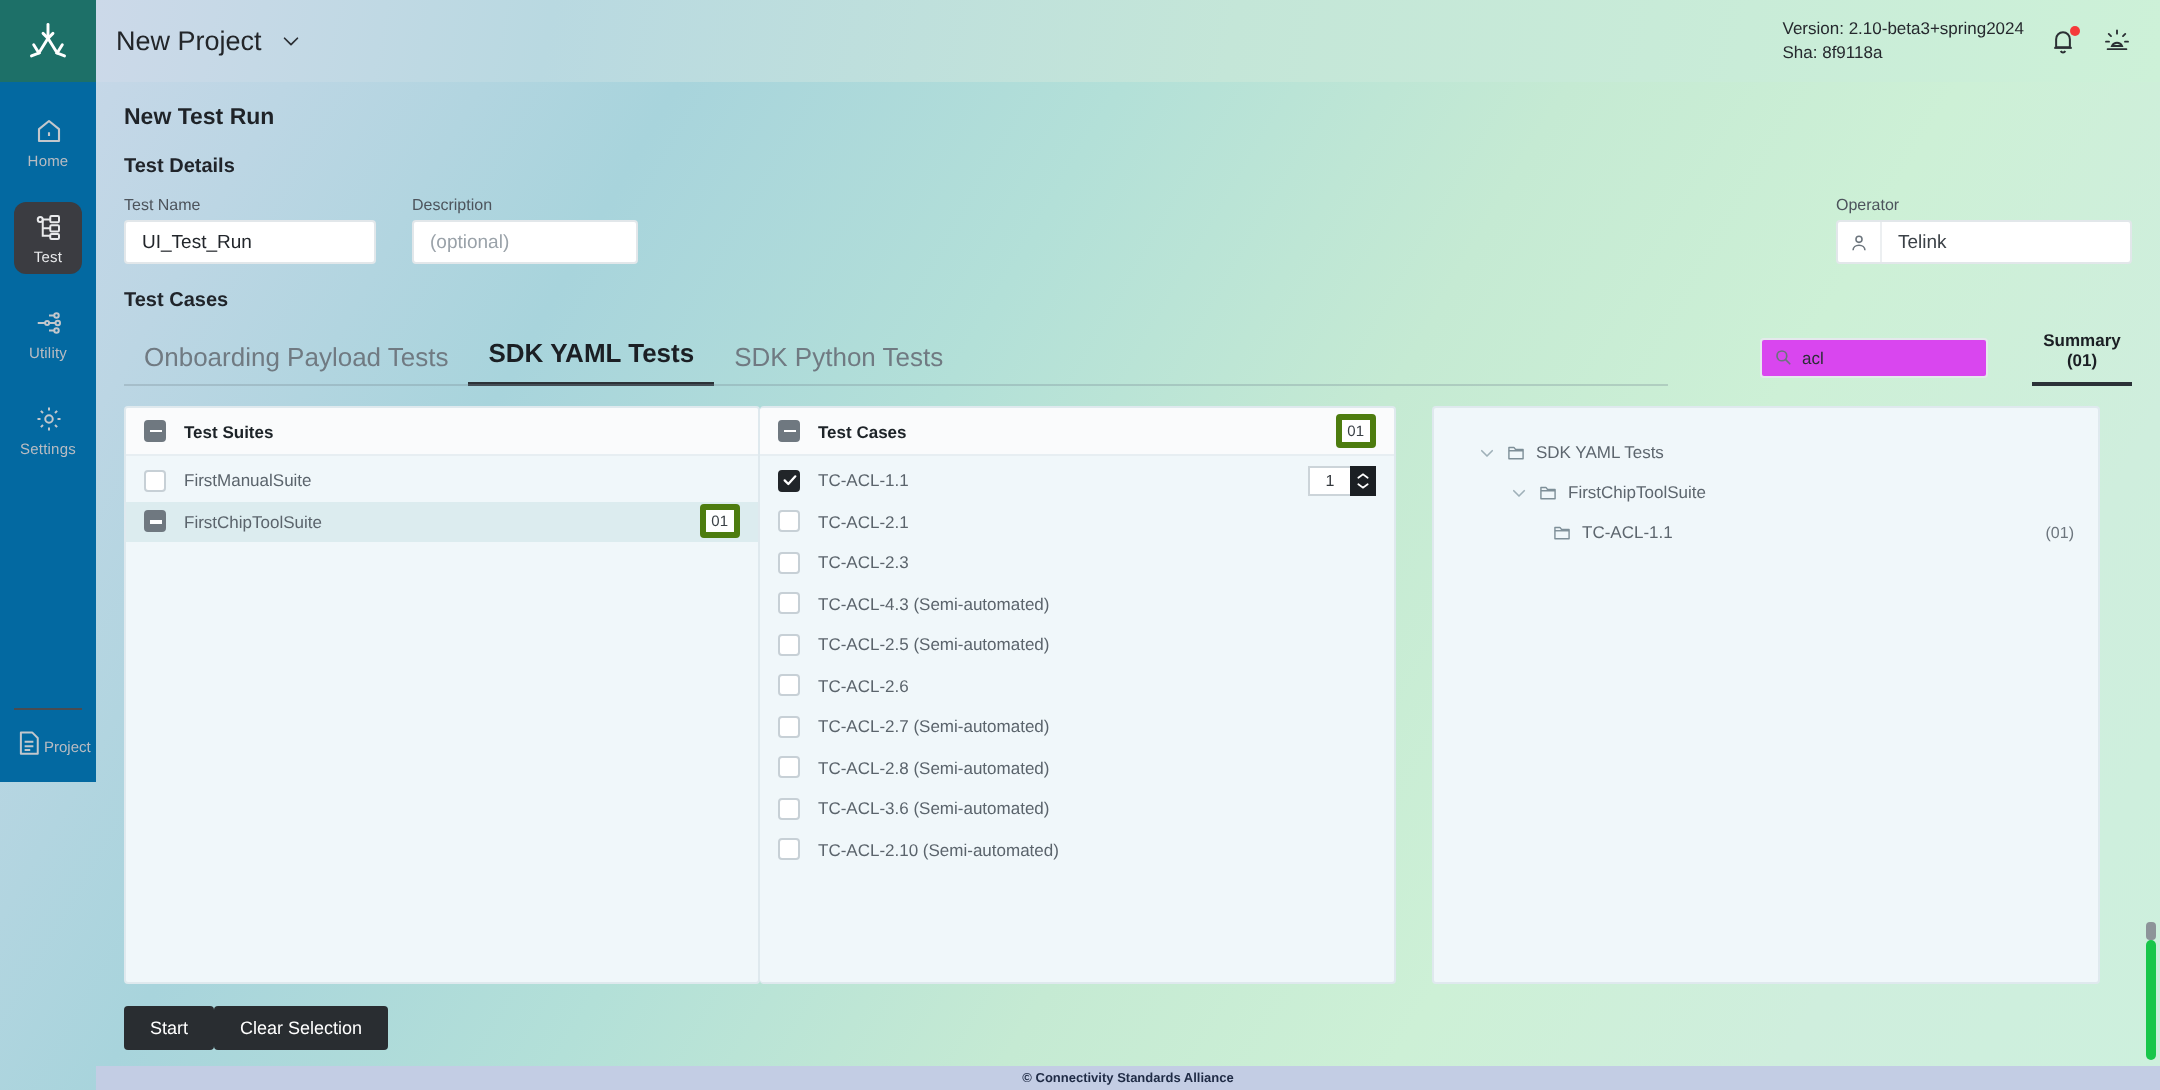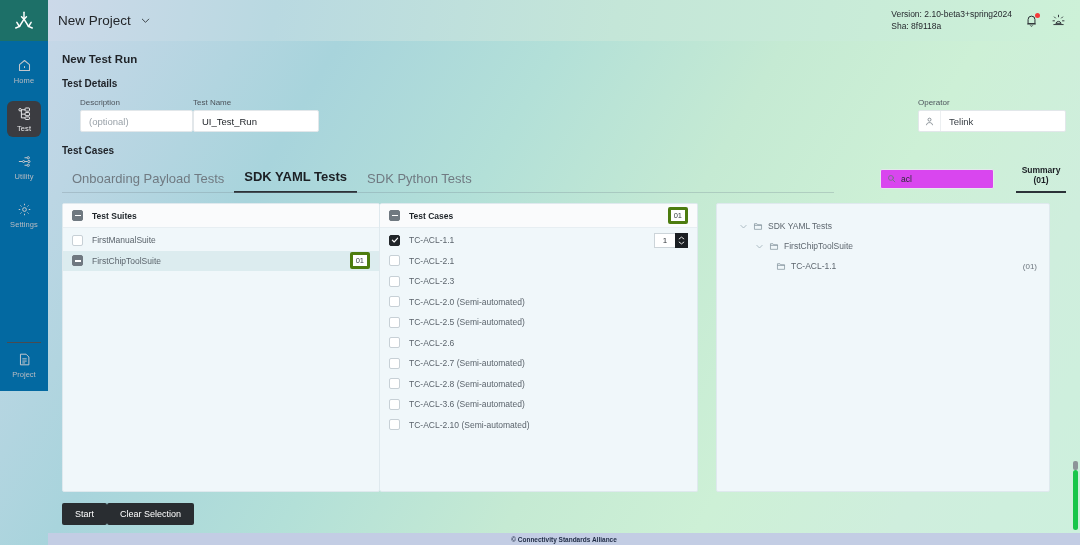--- a/index.html
+++ b/index.html
@@ -38,21 +38,21 @@
   }
   .rail-item.active { background: #3b3c41; }
   .rail-item .lbl {
     font-size: 7.5px; color: #b9bcc2; margin-top: 3px; letter-spacing: .1px;
   }
   .rail-item.active .lbl { color: #e9eaec; }
   #rail-spacer { flex: 1; }
   #rail-bottom {
     width: 34px; margin-bottom: 12px; padding-top: 9px;
     border-top: 1px solid #4a4b50;
-    display: flex; flex-direction: column; align-items: center; cursor: pointer;
+    display: flex; flex-direction: row; align-items: center; cursor: pointer;
   }
   #rail-bottom .lbl { font-size: 7.5px; color: #b9bcc2; margin-top: 3px; }
 
   
   #topbar {
     position: absolute; left: 48px; top: 0; width: 1032px; height: 41px;
     display: flex; align-items: center; z-index: 20;
     background: linear-gradient(100deg,#ccd9e9 0%, #b9d9e1 22%, #c4e6d8 55%, #cdf1d8 100%);
   }
   #proj-name {
@@ -288,27 +288,27 @@
     </div>
   </div>
 </div>
 
 <div id="content">
 
   <div id="page-title">New Test Run</div>
   <div class="section-h">Test Details</div>
 
   <div id="form-row">
+    <div id="f-name">
+      <div class="field-label">Test Name</div>
+      <div class="txt-input">UI_Test_Run</div>
+    </div>
     <div id="f-desc">
       <div class="field-label">Description</div>
       <div class="txt-input ph">(optional)</div>
-    </div>
-    <div id="f-name">
-      <div class="field-label">Test Name</div>
-      <div class="txt-input">UI_Test_Run</div>
     </div>
     <div id="f-oper">
       <div class="field-label">Operator</div>
       <div id="oper-box">
         <div id="oper-ico">
           <svg width="11" height="11" viewBox="0 0 24 24" fill="none" stroke="#6c757d" stroke-width="1.7">
             <circle cx="12" cy="8" r="3.3"></circle>
               <path d="M5.5 20c0-3.6 2.9-5.6 6.5-5.6s6.5 2 6.5 5.6"></path>
           </svg>
         </div>
@@ -395,21 +395,21 @@
         <div class="row">
           <span class="cb"></span>
           <span class="lbl">TC-ACL-2.1</span>
         </div>
         <div class="row">
           <span class="cb"></span>
           <span class="lbl">TC-ACL-2.3</span>
         </div>
         <div class="row">
           <span class="cb"></span>
-          <span class="lbl">TC-ACL-2.0 (Semi-automated)</span>
+          <span class="lbl">TC-ACL-4.3 (Semi-automated)</span>
         </div>
         <div class="row">
           <span class="cb"></span>
           <span class="lbl">TC-ACL-2.5 (Semi-automated)</span>
         </div>
         <div class="row">
           <span class="cb"></span>
           <span class="lbl">TC-ACL-2.6</span>
         </div>
         <div class="row">

